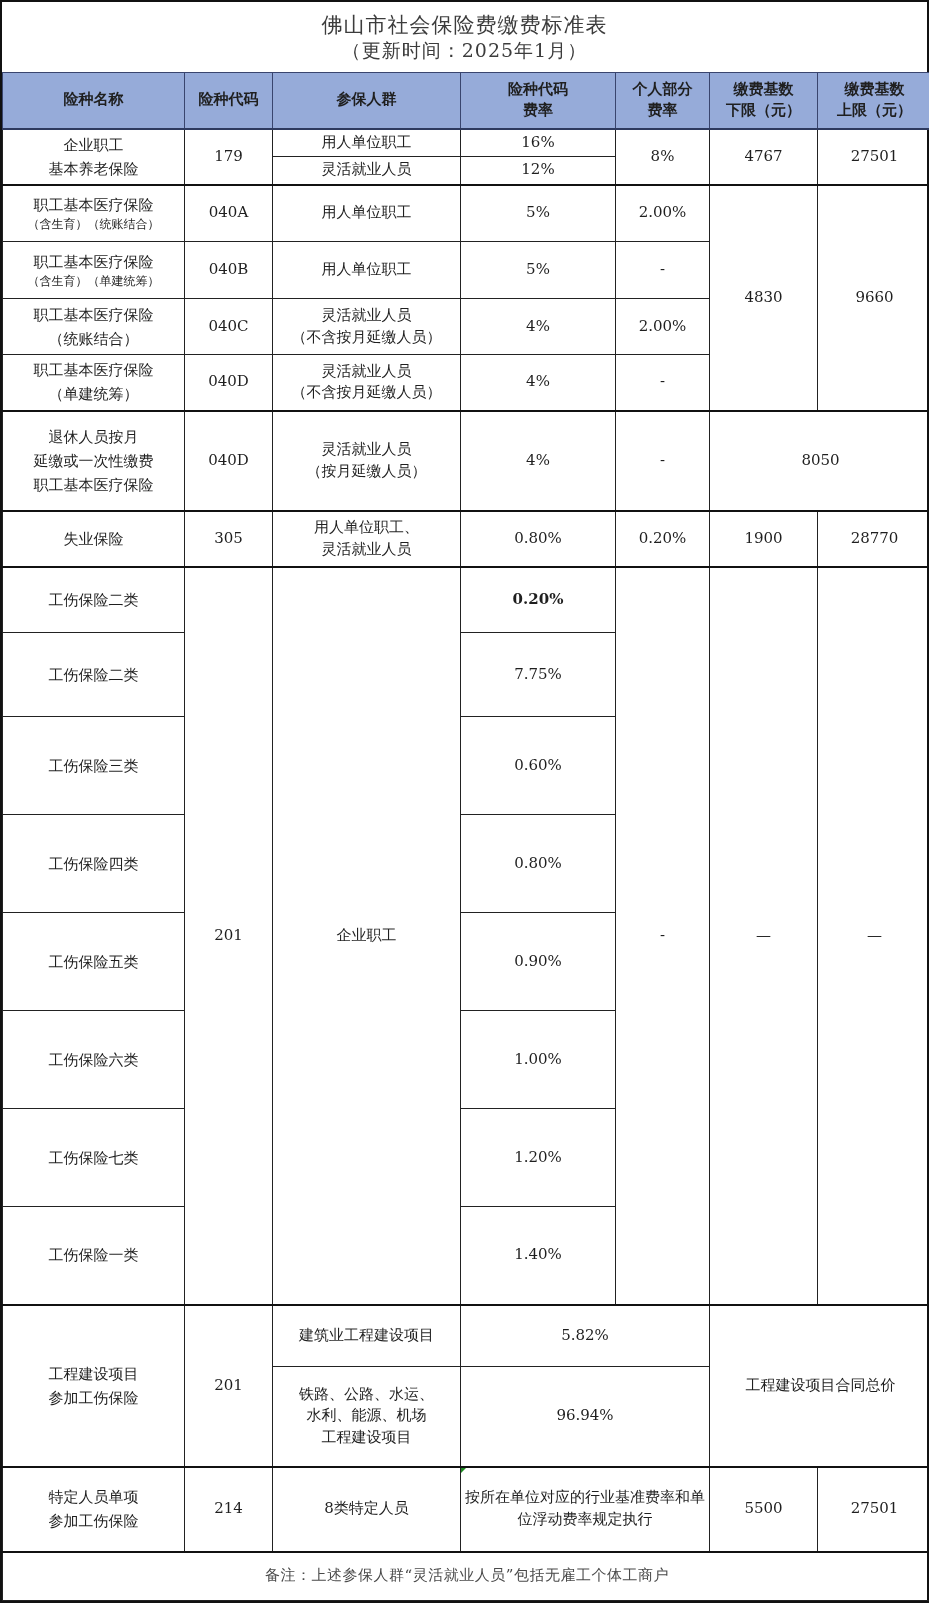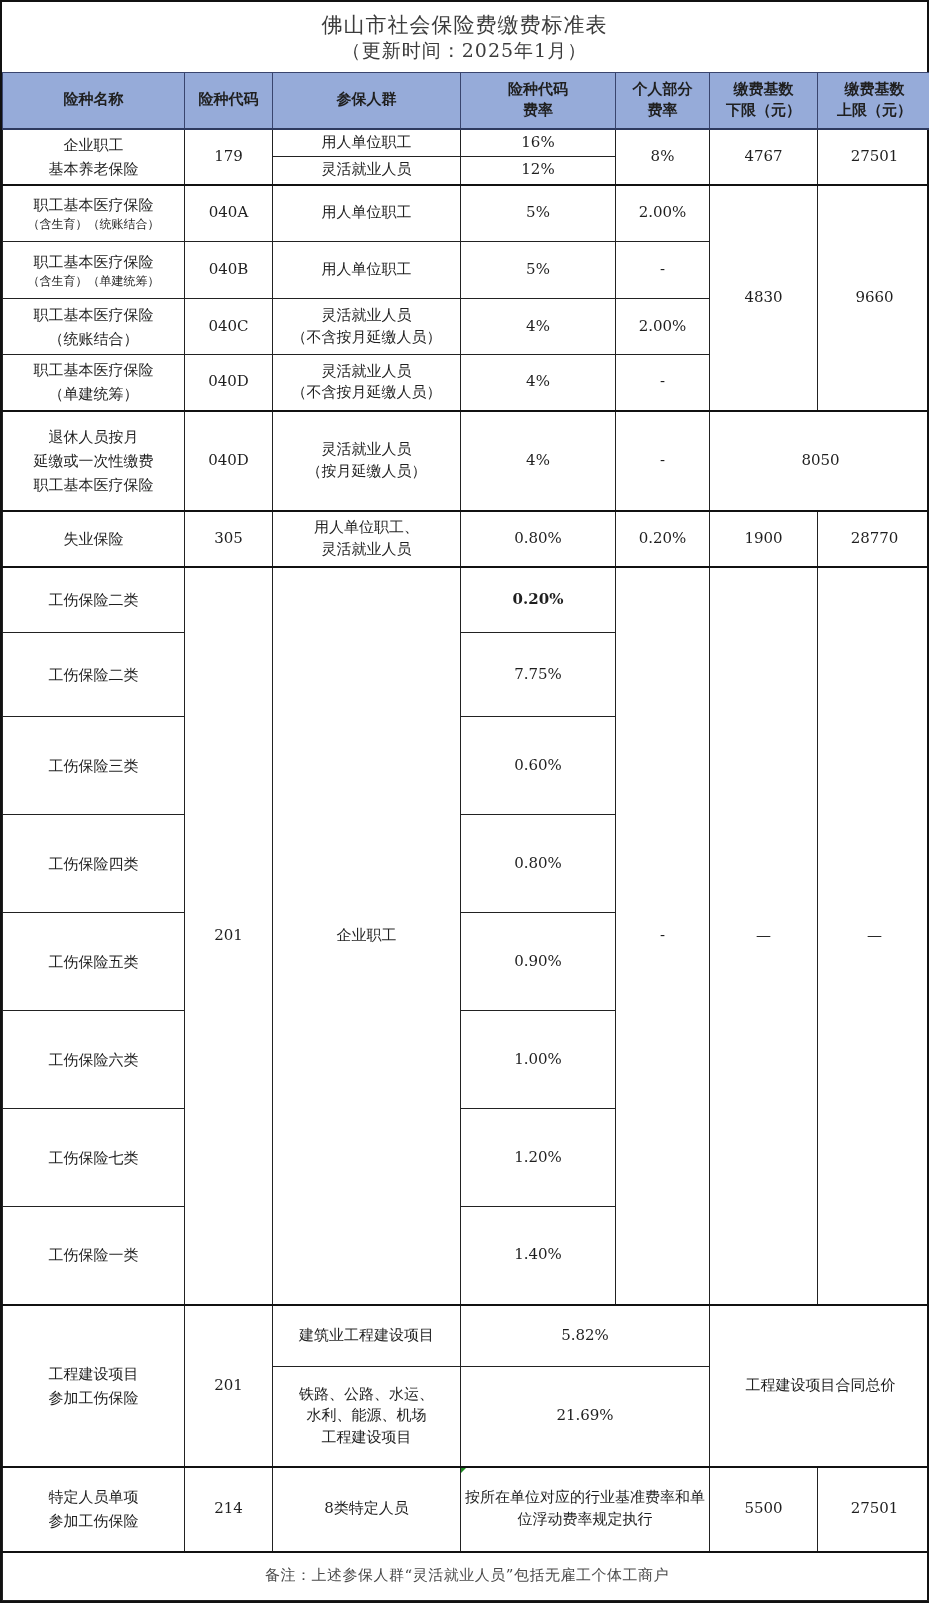--- a/index.html
+++ b/index.html
@@ -182,21 +182,21 @@
 参加工伤保险</td>
           <td rowspan="2">201</td>
           <td>建筑业工程建设项目</td>
           <td colspan="2">5.82%</td>
           <td colspan="2" rowspan="2">工程建设项目合同总价</td>
         </tr>
         <tr style="height:100px">
           <td>铁路、公路、水运、
 水利、能源、机场
 工程建设项目</td>
-          <td colspan="2">21.69%</td>
+          <td colspan="2">96.94%</td>
         </tr>
 
         <tr class="thick-top" style="height:85px">
           <td class="name-cell">特定人员单项
 参加工伤保险</td>
           <td>214</td>
           <td>8类特定人员</td>
           <td colspan="2" class="rel"><span class="green-corner"></span><span>按所在单位对应的行业基准费率和单位浮动费率规定执行</span></td>
           <td>5500</td>
           <td>27501</td>

